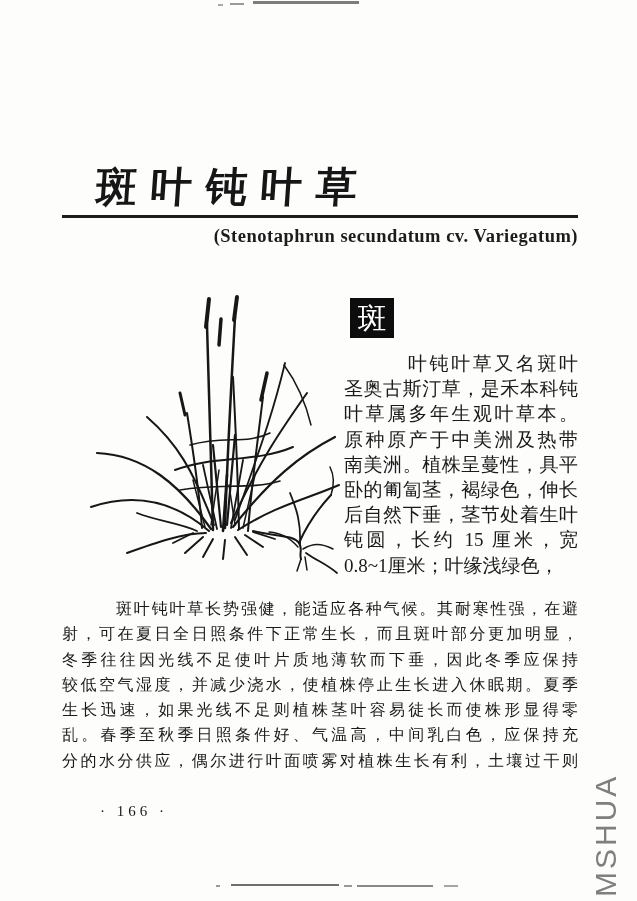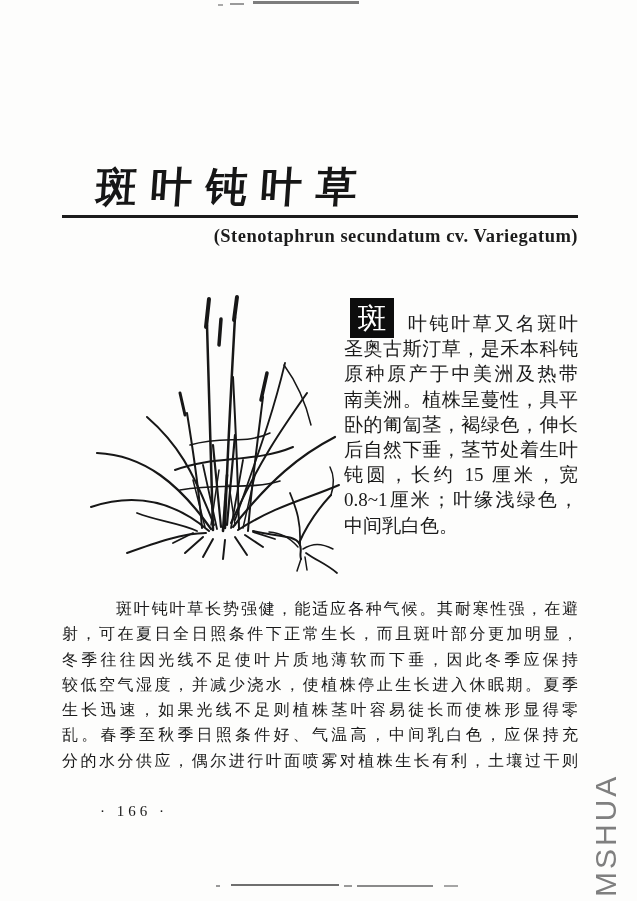--- a/index.html
+++ b/index.html
@@ -67,21 +67,21 @@
     left: 344px; top: 311px;
     width: 234px;
     font-size: 19px;
     line-height: 25.2px;
   }
   .intro-col .t-line {
     text-align: justify;
     text-align-last: justify;
     white-space: nowrap;
   }
-  .intro-col .t-line:first-child { text-indent: 64px; }
+  .intro-col .t-line:first-child { text-indent: 64px; margin-top: 40px; }
   .intro-col .t-line:last-child  { text-align-last: left; }
   .dropcap {
     position: absolute;
     left: 350px; top: 298px;
     width: 44px; height: 40px;
     background: #0d0d0d;
     color: #ffffff;
     font-size: 29px;
     line-height: 40px;
     text-align: center;
@@ -195,27 +195,27 @@
       <path d="M218 264 C228 258 236 258 248 264" stroke-width="1.5"></path>
       <path d="M221 268 C232 276 240 278 252 288" stroke-width="1.8"></path>
       <path d="M246 210 C250 198 249 190 245 182" stroke-width="1.5"></path>
     </svg>
   </div>
 
   <div class="dropcap">斑</div>
   <div class="intro-col">
       <div class="t-line">叶钝叶草又名斑叶</div>
       <div class="t-line">圣奥古斯汀草，是禾本科钝</div>
+      <div class="t-line">叶草属多年生观叶草本。</div>
       <div class="t-line">原种原产于中美洲及热带</div>
       <div class="t-line">南美洲。植株呈蔓性，具平</div>
       <div class="t-line">卧的匍匐茎，褐绿色，伸长</div>
       <div class="t-line">后自然下垂，茎节处着生叶</div>
       <div class="t-line">钝圆，长约 15 厘米，宽</div>
       <div class="t-line">0.8~1厘米；叶缘浅绿色，</div>
-      <div class="t-line">中间乳白色。</div>
     </div>
 
   <div class="body-par">
       <div class="t-line">斑叶钝叶草长势强健，能适应各种气候。其耐寒性强，在避</div>
       <div class="t-line">射，可在夏日全日照条件下正常生长，而且斑叶部分更加明显，</div>
       <div class="t-line">冬季往往因光线不足使叶片质地薄软而下垂，因此冬季应保持</div>
       <div class="t-line">较低空气湿度，并减少浇水，使植株停止生长进入休眠期。夏季</div>
       <div class="t-line">生长迅速，如果光线不足则植株茎叶容易徒长而使株形显得零</div>
       <div class="t-line">乱。春季至秋季日照条件好、气温高，中间乳白色，应保持充</div>
       <div class="t-line">分的水分供应，偶尔进行叶面喷雾对植株生长有利，土壤过干则</div>

